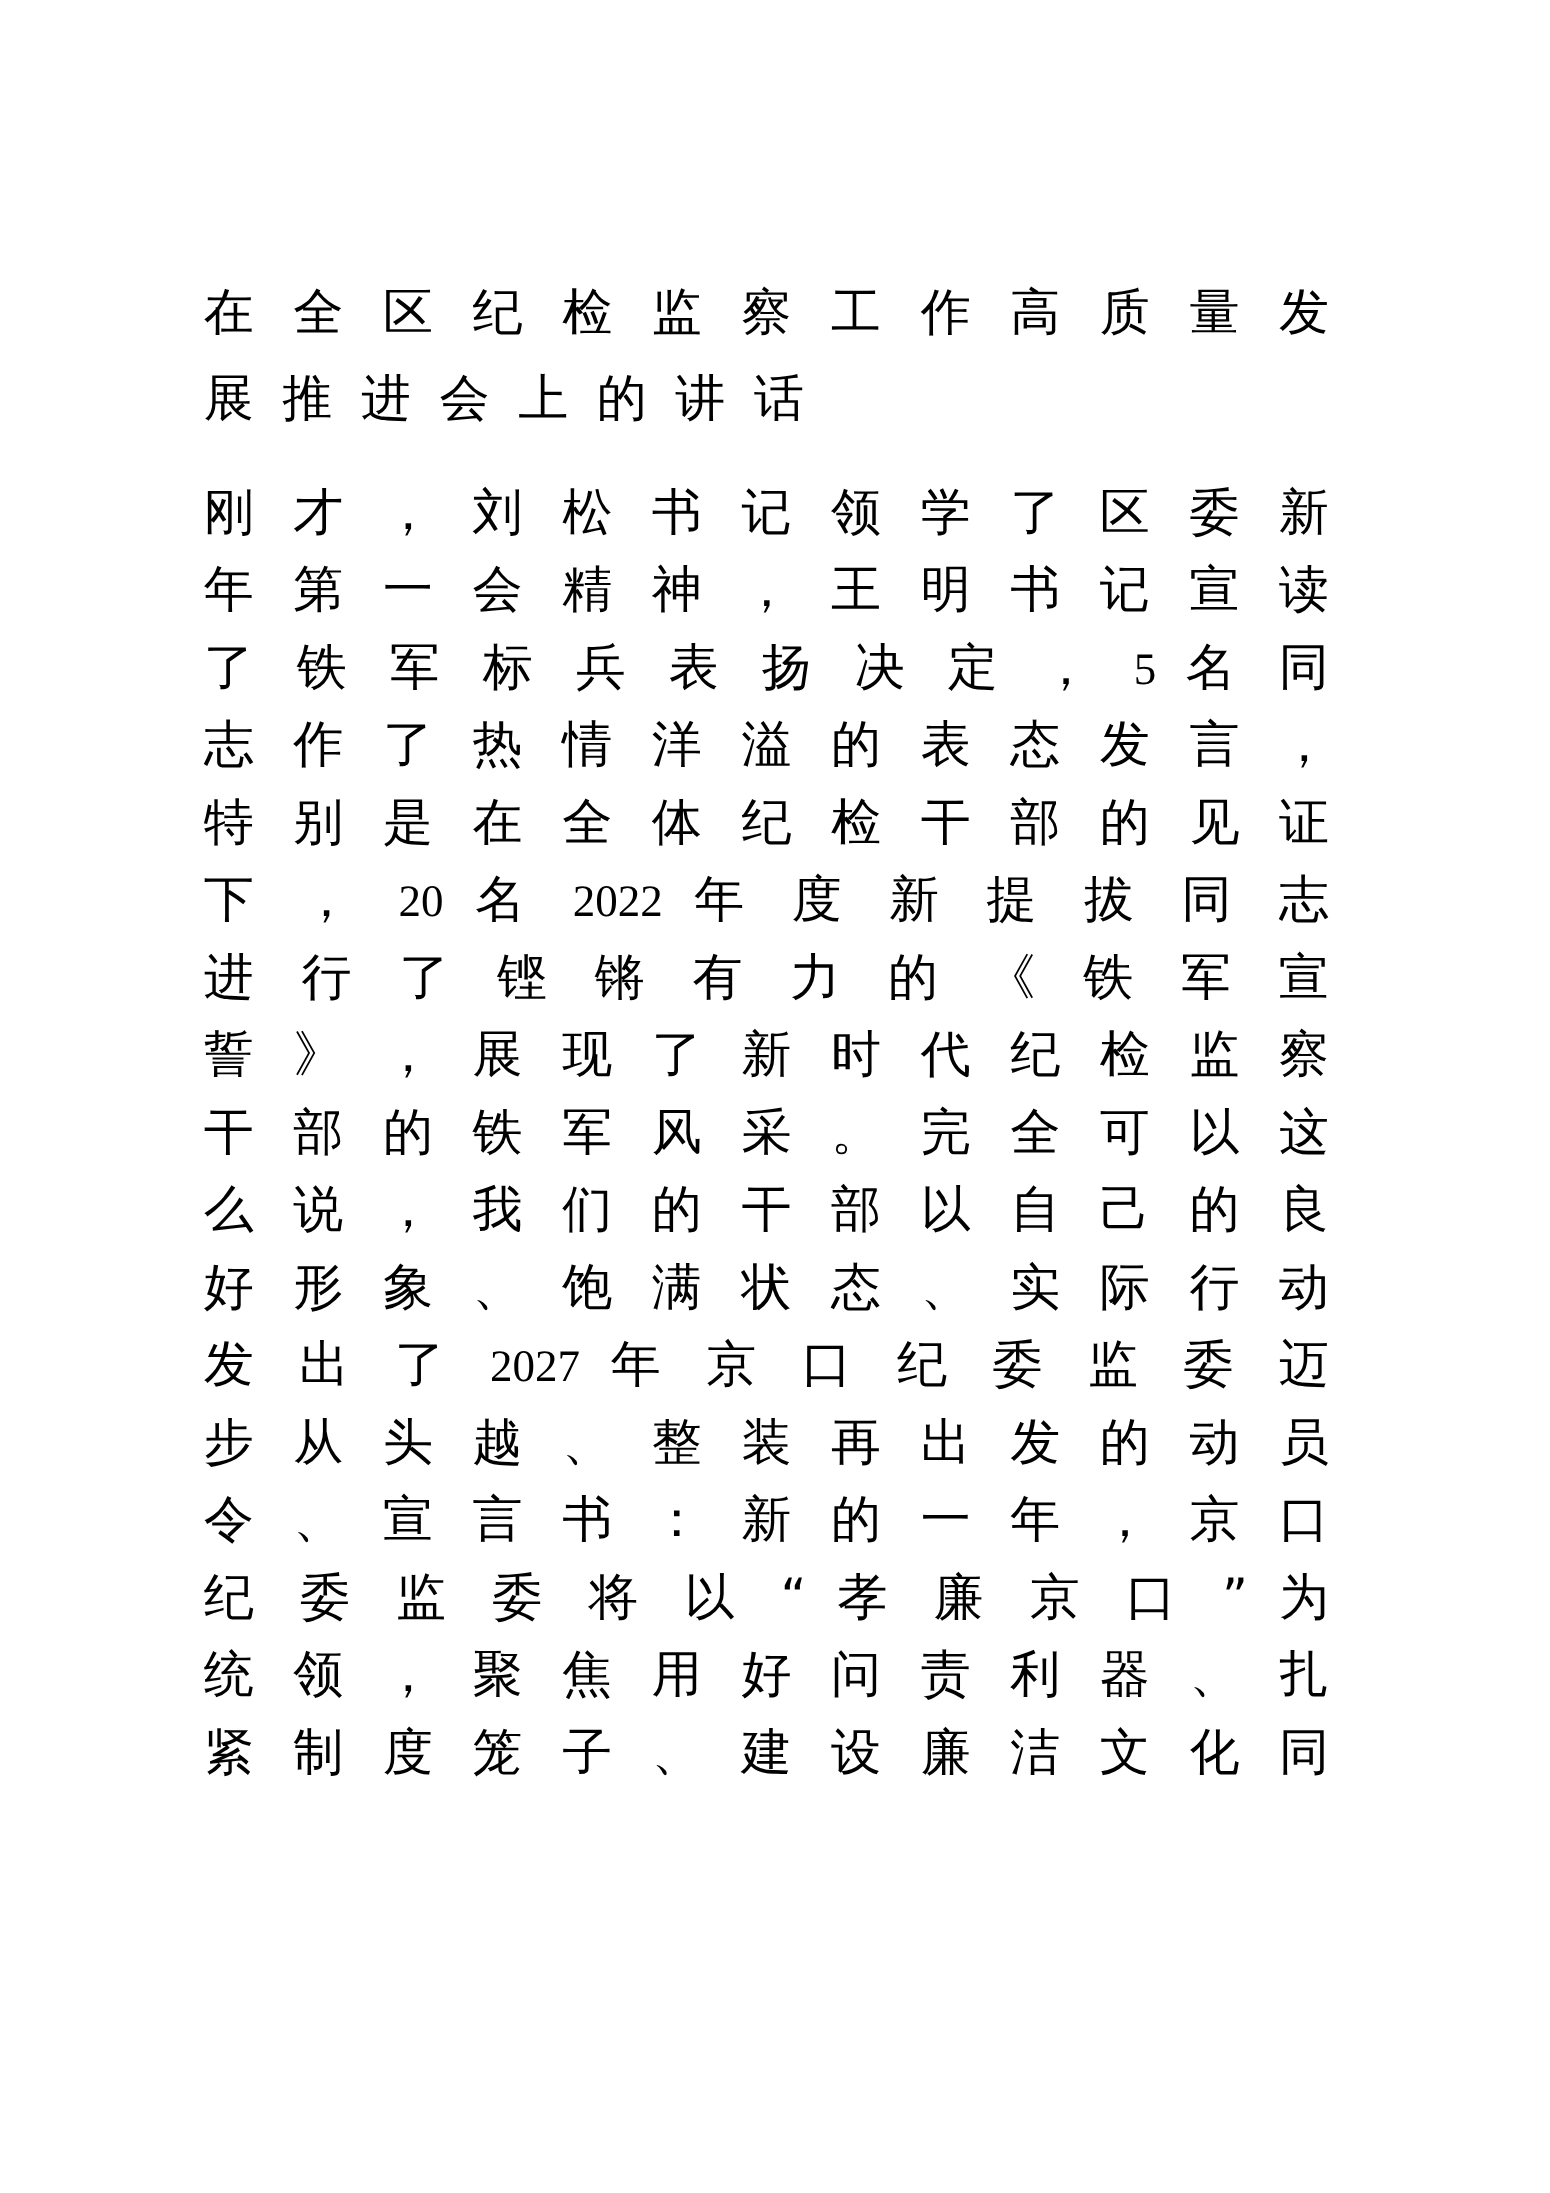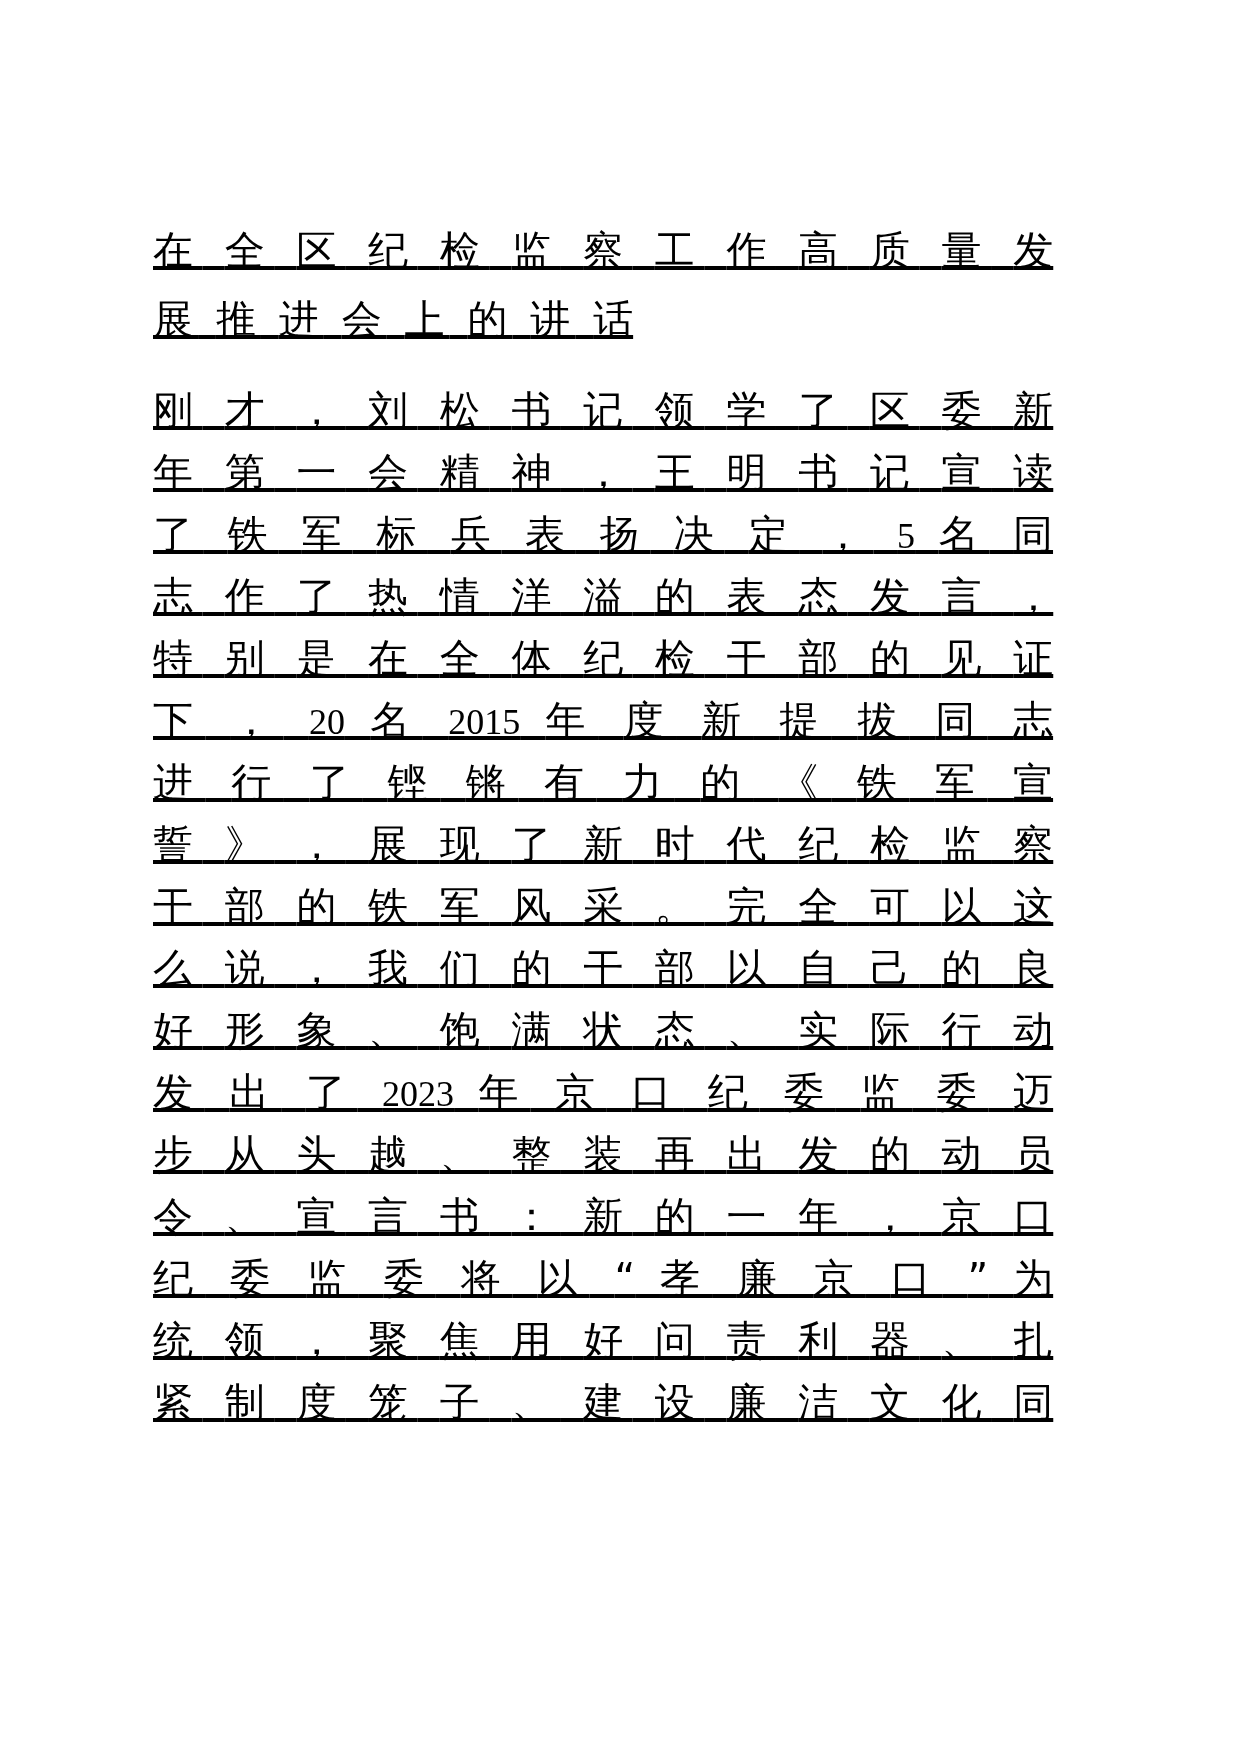--- a/index.html
+++ b/index.html
@@ -1,44 +1,44 @@
 <!DOCTYPE html>
 <html><head>
 <meta charset="utf-8">
 <style>
   html, body { margin:0; padding:0; background:#ffffff; }
   body { width:1240px; height:1754px; position:relative; overflow:hidden;
          font-family:"DejaVu Sans", "Liberation Sans", sans-serif; color:#000; }
   .page { position:absolute; left:0; top:0; width:1240px; height:1754px; background:#fff; }
-  .line { position:absolute; left:153px; width:900px; height:60px;
+  .line { position:absolute; left:163px; width:900px; height:60px;
           font-size:40px; line-height:60px; white-space:nowrap;
-          text-align:justify; text-align-last:justify;text-decoration:underline; }
+          text-align:justify; text-align-last:justify; }
   .title-block .line { }
   .num { font-family:"Liberation Serif", "DejaVu Serif", serif; font-size:36px; }
 </style>
 </head>
 <body>
 
 <div class="page">
   <div class="title-block">
     <div class="line" style="top:220px"><span>在</span> <span>全</span> <span>区</span> <span>纪</span> <span>检</span> <span>监</span> <span>察</span> <span>工</span> <span>作</span> <span>高</span> <span>质</span> <span>量</span> <span>发</span></div>
     <div class="line" style="top:289px;width:480px"><span>展</span> <span>推</span> <span>进</span> <span>会</span> <span>上</span> <span>的</span> <span>讲</span> <span>话</span></div>
   </div>
   <div class="body-block">
     <div class="line" style="top:380px"><span>刚</span> <span>才</span> <span>，</span> <span>刘</span> <span>松</span> <span>书</span> <span>记</span> <span>领</span> <span>学</span> <span>了</span> <span>区</span> <span>委</span> <span>新</span></div>
     <div class="line" style="top:442px"><span>年</span> <span>第</span> <span>一</span> <span>会</span> <span>精</span> <span>神</span> <span>，</span> <span>王</span> <span>明</span> <span>书</span> <span>记</span> <span>宣</span> <span>读</span></div>
     <div class="line" style="top:504px"><span>了</span> <span>铁</span> <span>军</span> <span>标</span> <span>兵</span> <span>表</span> <span>扬</span> <span>决</span> <span>定</span> <span>，</span> <span class="num">5</span> <span>名</span> <span>同</span></div>
     <div class="line" style="top:566px"><span>志</span> <span>作</span> <span>了</span> <span>热</span> <span>情</span> <span>洋</span> <span>溢</span> <span>的</span> <span>表</span> <span>态</span> <span>发</span> <span>言</span> <span>，</span></div>
     <div class="line" style="top:628px"><span>特</span> <span>别</span> <span>是</span> <span>在</span> <span>全</span> <span>体</span> <span>纪</span> <span>检</span> <span>干</span> <span>部</span> <span>的</span> <span>见</span> <span>证</span></div>
-    <div class="line" style="top:690px"><span>下</span> <span>，</span> <span class="num">20</span> <span>名</span> <span class="num">2015</span> <span>年</span> <span>度</span> <span>新</span> <span>提</span> <span>拔</span> <span>同</span> <span>志</span></div>
+    <div class="line" style="top:690px"><span>下</span> <span>，</span> <span class="num">20</span> <span>名</span> <span class="num">2022</span> <span>年</span> <span>度</span> <span>新</span> <span>提</span> <span>拔</span> <span>同</span> <span>志</span></div>
     <div class="line" style="top:752px"><span>进</span> <span>行</span> <span>了</span> <span>铿</span> <span>锵</span> <span>有</span> <span>力</span> <span>的</span> <span>《</span> <span>铁</span> <span>军</span> <span>宣</span></div>
     <div class="line" style="top:814px"><span>誓</span> <span>》</span> <span>，</span> <span>展</span> <span>现</span> <span>了</span> <span>新</span> <span>时</span> <span>代</span> <span>纪</span> <span>检</span> <span>监</span> <span>察</span></div>
     <div class="line" style="top:876px"><span>干</span> <span>部</span> <span>的</span> <span>铁</span> <span>军</span> <span>风</span> <span>采</span> <span>。</span> <span>完</span> <span>全</span> <span>可</span> <span>以</span> <span>这</span></div>
     <div class="line" style="top:938px"><span>么</span> <span>说</span> <span>，</span> <span>我</span> <span>们</span> <span>的</span> <span>干</span> <span>部</span> <span>以</span> <span>自</span> <span>己</span> <span>的</span> <span>良</span></div>
     <div class="line" style="top:1000px"><span>好</span> <span>形</span> <span>象</span> <span>、</span> <span>饱</span> <span>满</span> <span>状</span> <span>态</span> <span>、</span> <span>实</span> <span>际</span> <span>行</span> <span>动</span></div>
-    <div class="line" style="top:1062px"><span>发</span> <span>出</span> <span>了</span> <span class="num">2023</span> <span>年</span> <span>京</span> <span>口</span> <span>纪</span> <span>委</span> <span>监</span> <span>委</span> <span>迈</span></div>
+    <div class="line" style="top:1062px"><span>发</span> <span>出</span> <span>了</span> <span class="num">2027</span> <span>年</span> <span>京</span> <span>口</span> <span>纪</span> <span>委</span> <span>监</span> <span>委</span> <span>迈</span></div>
     <div class="line" style="top:1124px"><span>步</span> <span>从</span> <span>头</span> <span>越</span> <span>、</span> <span>整</span> <span>装</span> <span>再</span> <span>出</span> <span>发</span> <span>的</span> <span>动</span> <span>员</span></div>
     <div class="line" style="top:1186px"><span>令</span> <span>、</span> <span>宣</span> <span>言</span> <span>书</span> <span>：</span> <span>新</span> <span>的</span> <span>一</span> <span>年</span> <span>，</span> <span>京</span> <span>口</span></div>
     <div class="line" style="top:1248px"><span>纪</span> <span>委</span> <span>监</span> <span>委</span> <span>将</span> <span>以</span> <span>“</span> <span>孝</span> <span>廉</span> <span>京</span> <span>口</span> <span>”</span> <span>为</span></div>
     <div class="line" style="top:1310px"><span>统</span> <span>领</span> <span>，</span> <span>聚</span> <span>焦</span> <span>用</span> <span>好</span> <span>问</span> <span>责</span> <span>利</span> <span>器</span> <span>、</span> <span>扎</span></div>
     <div class="line" style="top:1372px"><span>紧</span> <span>制</span> <span>度</span> <span>笼</span> <span>子</span> <span>、</span> <span>建</span> <span>设</span> <span>廉</span> <span>洁</span> <span>文</span> <span>化</span> <span>同</span></div>
   </div>
 </div>
 
 </body></html>

